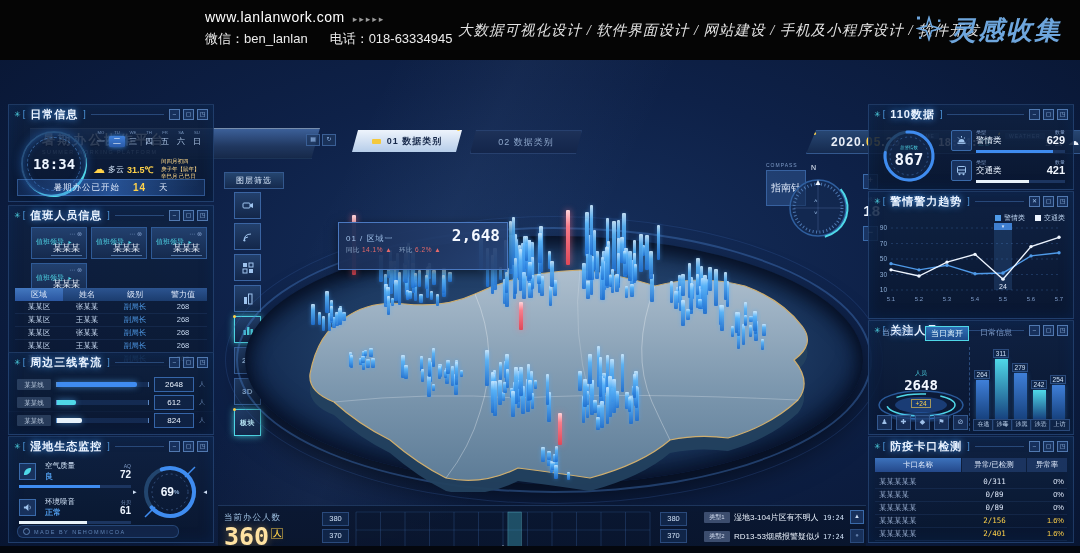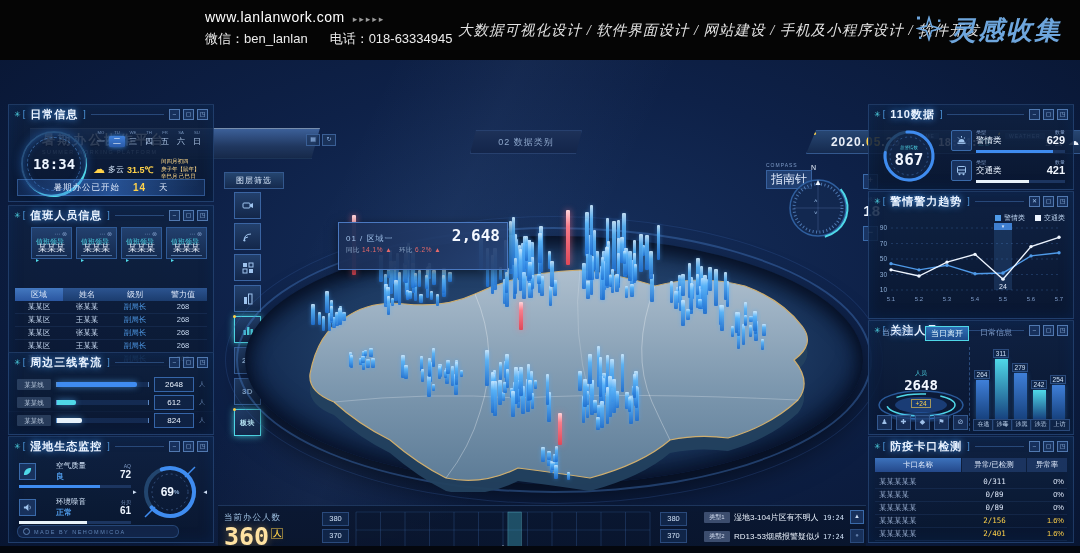--- a/index.html
+++ b/index.html
@@ -86,21 +86,21 @@
   .wx-main{font-size:8px;color:#cfe0f5;}
   .wx-temp{color:#ffd24a;font-weight:bold;font-size:9px;}
   .lunar{margin-left:8px;font-size:6px;color:#ffd98a;line-height:8px;white-space:nowrap;transform:scale(.92);transform-origin:left;}
   .notice{position:absolute;left:8px;bottom:5px;right:8px;height:15px;
     background:linear-gradient(90deg,rgba(40,90,170,.25),rgba(63,130,230,.55),rgba(40,90,170,.25));
     border:1px solid rgba(90,150,230,.4);display:flex;align-items:center;justify-content:center;
     font-size:8.5px;color:#dfe9fa;letter-spacing:1px;}
   .notice b{color:#ffd24a;margin:0 13px;font-size:10px;}
 
   
-  .cards{position:absolute;left:22px;top:21px;right:6px;display:grid;grid-template-columns:1fr 1fr 1fr 1fr;gap:4px;}
+  .cards{position:absolute;left:22px;top:21px;right:6px;display:grid;grid-template-columns:1fr 1fr 1fr;gap:4px;}
   .dcard{height:26px;background:linear-gradient(180deg,#22406e,#152a4e);border:1px solid #2f5globe;} 
   .dcard{border:1px solid #2f5a96;position:relative;padding:2px 4px;}
   .dcard .lab{font-size:7px;color:#4fd8e8;}
   .dcard .arr{color:#4fd8e8;font-size:6px;}
   .dcard .dots{position:absolute;right:4px;top:2px;font-size:6px;color:#7f9cc8;}
   .dcard .nm{position:absolute;right:4px;bottom:2px;font-size:9px;color:#eef5ff;
     border-bottom:1px solid rgba(140,190,250,.5);padding:0 2px;}
   .dtable{position:absolute;left:6px;top:82px;right:6px;}
   .dthead{display:flex;height:13px;background:linear-gradient(180deg,#2c5essentially);} 
   .dthead{background:linear-gradient(180deg,#2c5490,#1b3c6e);}
@@ -118,21 +118,21 @@
     background:rgba(30,60,110,.5);position:relative;}
   .flow-fill{position:absolute;left:0;top:0;height:5px;border-radius:0 2px 2px 0;box-shadow:0 0 6px rgba(90,180,255,.6);}
   .flow-val{width:38px;height:13px;border:1px solid #3565a8;background:rgba(16,36,70,.85);
     font-size:8px;color:#e8f1fd;text-align:center;line-height:13px;}
   .flow-unit{font-size:6px;color:#6a8ab8;}
 
   
   .eco-blk{position:absolute;left:10px;width:112px;}
   .eco-ico{width:15px;height:15px;border:1px solid #3a6aaa;background:rgba(30,60,110,.7);
     display:flex;align-items:center;justify-content:center;}
-  .eco-top{display:flex;align-items:center;gap:20px;}
+  .eco-top{display:flex;align-items:center;gap:9px;}
   .eco-lab{font-size:7.5px;color:#cfe0f5;}
   .eco-status{font-size:8px;font-weight:bold;color:#4f9ae8;}
   .eco-meta{margin-left:auto;text-align:right;}
   .eco-unit{font-size:5px;color:#7f9cc8;}
   .eco-val{font-size:10px;font-weight:bold;color:#eef5ff;}
   .eco-bar{margin-top:3px;height:3px;background:#1c3560;position:relative;}
   .eco-bar i{position:absolute;left:0;top:0;height:3px;display:block;}
   .eco-gauge{position:absolute;left:132px;top:26px;width:58px;height:58px;}
   .eco-pct{position:absolute;left:0;top:0;width:58px;height:58px;display:flex;align-items:center;
     justify-content:center;font-size:12px;font-weight:bold;color:#eef5ff;}
@@ -169,22 +169,22 @@
     border:1px solid #4a78c0;box-shadow:0 3px 10px rgba(0,0,0,.5);padding:3px 7px;}
   .map-tip .t1{display:flex;justify-content:space-between;align-items:baseline;}
   .map-tip .reg{font-size:8px;color:#9fc0e8;letter-spacing:1px;}
   .map-tip .big{font-size:16px;font-weight:bold;color:#f4f8ff;font-family:"DejaVu Sans Mono",monospace;}
   .map-tip .t2{font-size:6.5px;color:#e86a6a;margin-top:1px;letter-spacing:.5px;}
   .map-tip .t2 b{color:#8fa8c8;font-weight:normal;margin-right:2px;}
 
   
   .compass{position:absolute;left:764px;top:102px;width:116px;height:94px;}
   .comp-en{position:absolute;left:2px;top:0;font-size:5px;color:#7f9cc8;letter-spacing:1px;}
-  .comp-cn{position:absolute;left:2px;top:8px;font-size:12px;color:#dfe9fa;background:rgba(50,90,150,.5);
-    padding:0 4px;border:1px solid rgba(90,150,230,.4);}
+  .comp-cn{position:absolute;left:2px;top:8px;font-size:10px;color:#dfe9fa;background:rgba(50,90,150,.5);
+    padding:10px 4px;border:1px solid rgba(90,150,230,.4);}
   .comp-n{position:absolute;left:47px;top:2px;font-size:7px;color:#eef5ff;}
   .comp-plus,.comp-minus{position:absolute;right:2px;width:13px;height:13px;border:1px solid #3a6aaa;
     background:rgba(30,60,110,.7);color:#cfe0f5;font-size:9px;line-height:11px;text-align:center;}
   .comp-lvl-lab{position:absolute;right:2px;top:34px;font-size:5px;color:#7f9cc8;}
   .comp-lvl{position:absolute;right:0px;top:40px;font-size:15px;font-weight:bold;color:#eef5ff;}
   .comp-caret{position:absolute;left:50px;font-size:6px;color:#9fc4ee;}
 
   
   .bottombar{position:absolute;left:218px;top:445px;width:648px;height:101px;
     background:linear-gradient(180deg,rgba(10,23,48,.88),rgba(8,17,38,.92));
@@ -286,20 +286,25 @@
 <div class="dash">
   <div class="streak"></div>
 
   <div class="title-plate">
     <div class="title-cn">暑期办公协作平台</div>
     <div class="title-en">SUMMER WORKING PLATFORM</div>
   </div>
   <div class="mini-chip" style="left:306px;">▦</div>
   <div class="mini-chip" style="left:322px;">↻</div>
 
+  <div class="tab active" style="left:352px;width:110px;">
+    <span class="tab-ico"></span>
+    <span>01 数据类别</span>
+    <span class="ydot"></span>
+  </div>
   <div class="tab inactive" style="left:470px;width:110px;">
     <span>02 数据类别</span>
   </div>
 
   <div class="info-plate" style="left:806px;width:86px;">
     <span class="ydot"></span>
     <span class="date-txt"><span>2020.</span><span class="m">05</span><span>.26</span></span>
   </div>
   <div class="info-plate" style="left:900px;width:82px;">
     <span class="ydot"></span>

